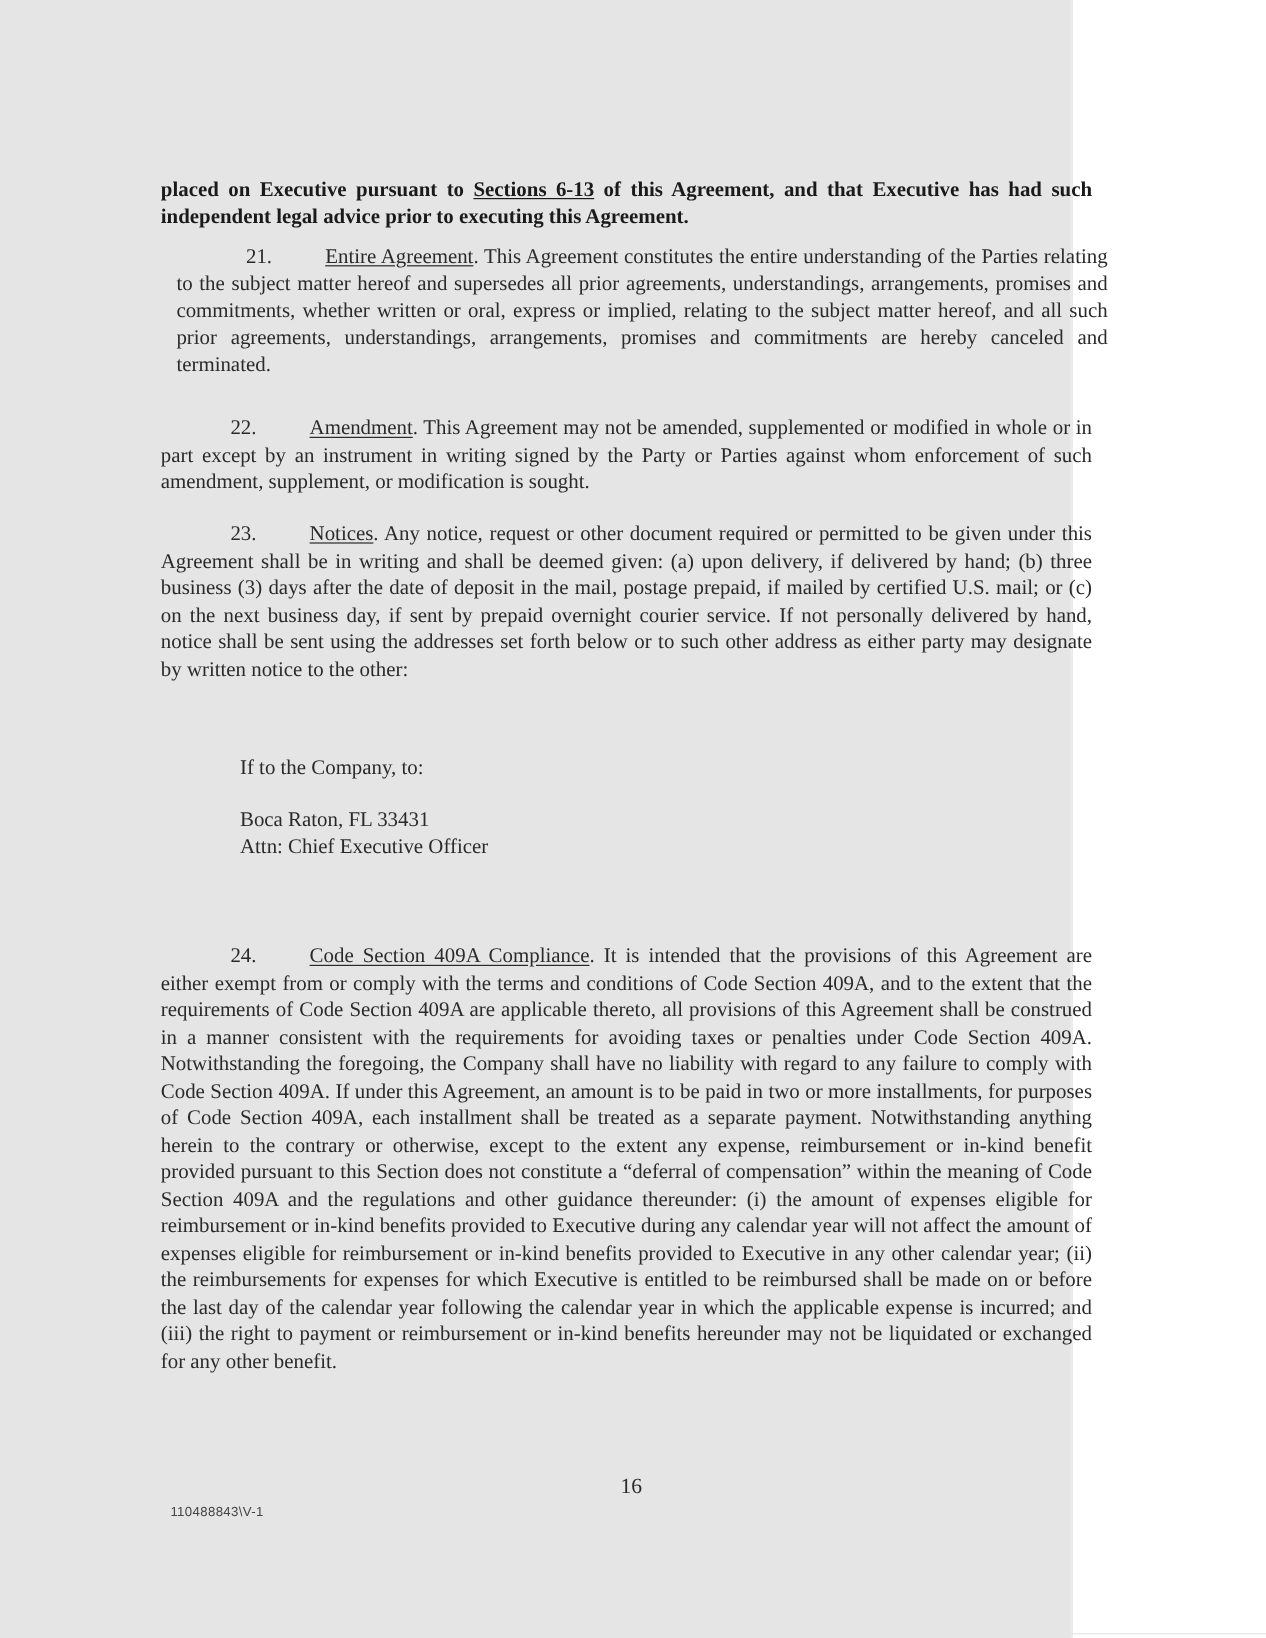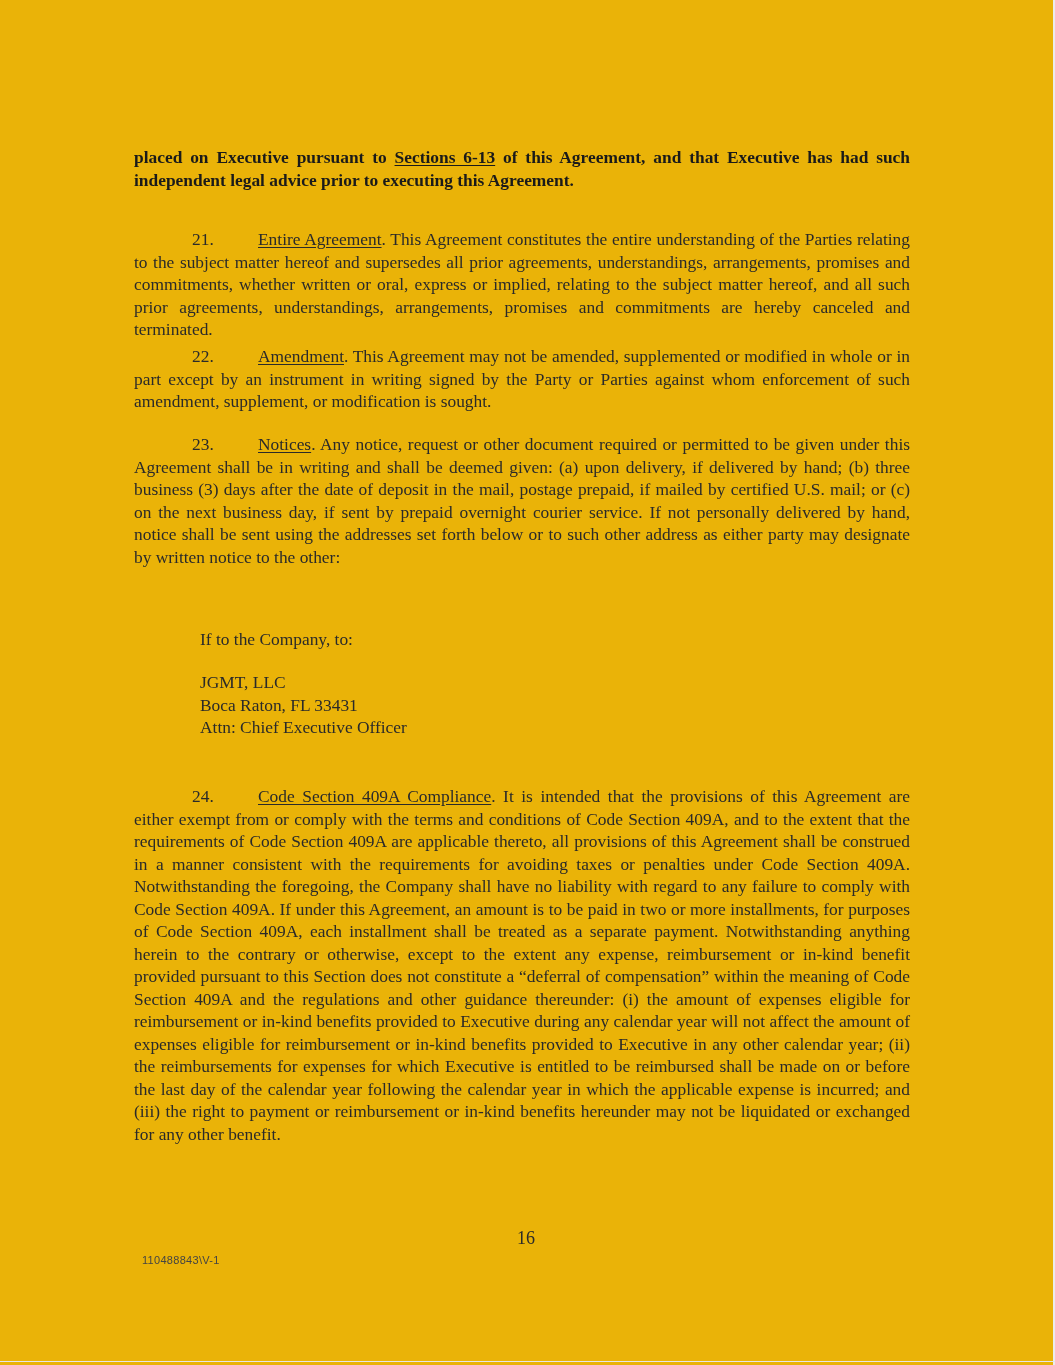--- a/index.html
+++ b/index.html
@@ -1,19 +1,19 @@
 <!DOCTYPE html>
 <html><head>
 <meta charset="utf-8">
 <style>
   html, body { margin: 0; padding: 0; background: #ffffff; }
   body { width: 1055px; height: 1365px; position: relative; overflow: hidden; }
   .page {
-    position: absolute; left: 0; top: 0; width: 1055px; height: 1365px;
-    background: #eab308;
+    position: absolute; left: 0; top: 0; width: 894px; height: 1365px;
+    background: #e5e5e5;
     font-family: "Liberation Serif", serif;
     color: #2a2a2a;
     font-size: 17.4px;
     text-decoration: underline;
   }
   .edge-right { position:absolute; right:0; top:0; width:2px; height:1365px; background:#ececec; }
   .edge-bottom { position:absolute; left:0; bottom:3px; width:1055px; height:1px; background:#e6e6e6; }
   .body-text {
     position: absolute; left: 134px; width: 776px;
     line-height: 22.5px; text-align: justify;
@@ -31,35 +31,34 @@
 <body>
 
 <div class="page">
   <div class="edge-right"></div>
   <div class="edge-bottom"></div>
 
   <div class="body-text bold" style="top:146px;">
     <span>placed on Executive pursuant to </span><span class="u">Sections 6-13</span><span> of this Agreement, and that Executive has had such independent legal advice prior to executing this Agreement.</span>
   </div>
 
-  <div class="body-text" style="top:228px;">
+  <div class="body-text" style="top:202px;margin-left:13px;">
     <p class="para"><span class="indent"></span><span class="num">21.</span><span class="u">Entire Agreement</span><span>. This Agreement constitutes the entire understanding of the Parties relating to the subject matter hereof and supersedes all prior agreements, understandings, arrangements, promises and commitments, whether written or oral, express or implied, relating to the subject matter hereof, and all such prior agreements, understandings, arrangements, promises and commitments are hereby canceled and terminated.</span></p>
   </div>
 
   <div class="body-text" style="top:345px;">
     <p class="para"><span class="indent"></span><span class="num">22.</span><span class="u">Amendment</span><span>. This Agreement may not be amended, supplemented or modified in whole or in part except by an instrument in writing signed by the Party or Parties against whom enforcement of such amendment, supplement, or modification is sought.</span></p>
   </div>
 
   <div class="body-text" style="top:433px;">
     <p class="para"><span class="indent"></span><span class="num">23.</span><span class="u">Notices</span><span>. Any notice, request or other document required or permitted to be given under this Agreement shall be in writing and shall be deemed given: (a) upon delivery, if delivered by hand; (b) three business (3) days after the date of deposit in the mail, postage prepaid, if mailed by certified U.S. mail; or (c) on the next business day, if sent by prepaid overnight courier service. If not personally delivered by hand, notice shall be sent using the addresses set forth below or to such other address as either party may designate by written notice to the other:</span></p>
   </div>
 
   <div class="block" style="top:628px;">If to the Company, to:</div>
   <div class="block" style="top:671px;">
-    <div>JGMT, LLC</div>
     <div>Boca Raton, FL  33431</div>
     <div>Attn: Chief Executive Officer</div>
   </div>
 
   <div class="body-text" style="top:785px;">
     <p class="para"><span class="indent"></span><span class="num">24.</span><span class="u">Code Section 409A Compliance</span><span>. It is intended that the provisions of this Agreement are either exempt from or comply with the terms and conditions of Code Section 409A, and to the extent that the requirements of Code Section 409A are applicable thereto, all provisions of this Agreement shall be construed in a manner consistent with the requirements for avoiding taxes or penalties under Code Section 409A. Notwithstanding the foregoing, the Company shall have no liability with regard to any failure to comply with Code Section 409A. If under this Agreement, an amount is to be paid in two or more installments, for purposes of Code Section 409A, each installment shall be treated as a separate payment. Notwithstanding anything herein to the contrary or otherwise, except to the extent any expense, reimbursement or in-kind benefit provided pursuant to this Section does not constitute a “deferral of compensation” within the meaning of Code Section 409A and the regulations and other guidance thereunder: (i) the amount of expenses eligible for reimbursement or in-kind benefits provided to Executive during any calendar year will not affect the amount of expenses eligible for reimbursement or in-kind benefits provided to Executive in any other calendar year; (ii) the reimbursements for expenses for which Executive is entitled to be reimbursed shall be made on or before the last day of the calendar year following the calendar year in which the applicable expense is incurred; and (iii) the right to payment or reimbursement or in-kind benefits hereunder may not be liquidated or exchanged for any other benefit.</span></p>
   </div>
 
   <div class="footer-page">16</div>
   <div class="footer-doc">110488843\V-1</div>

